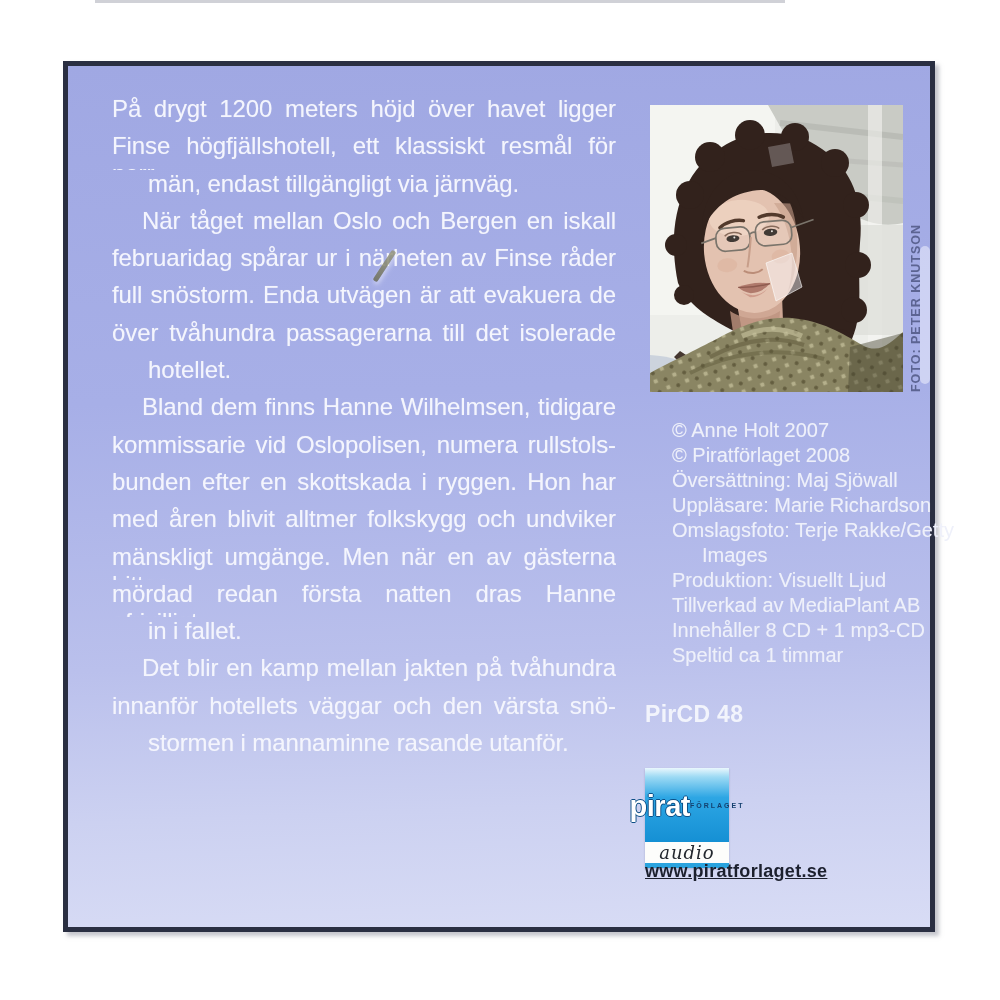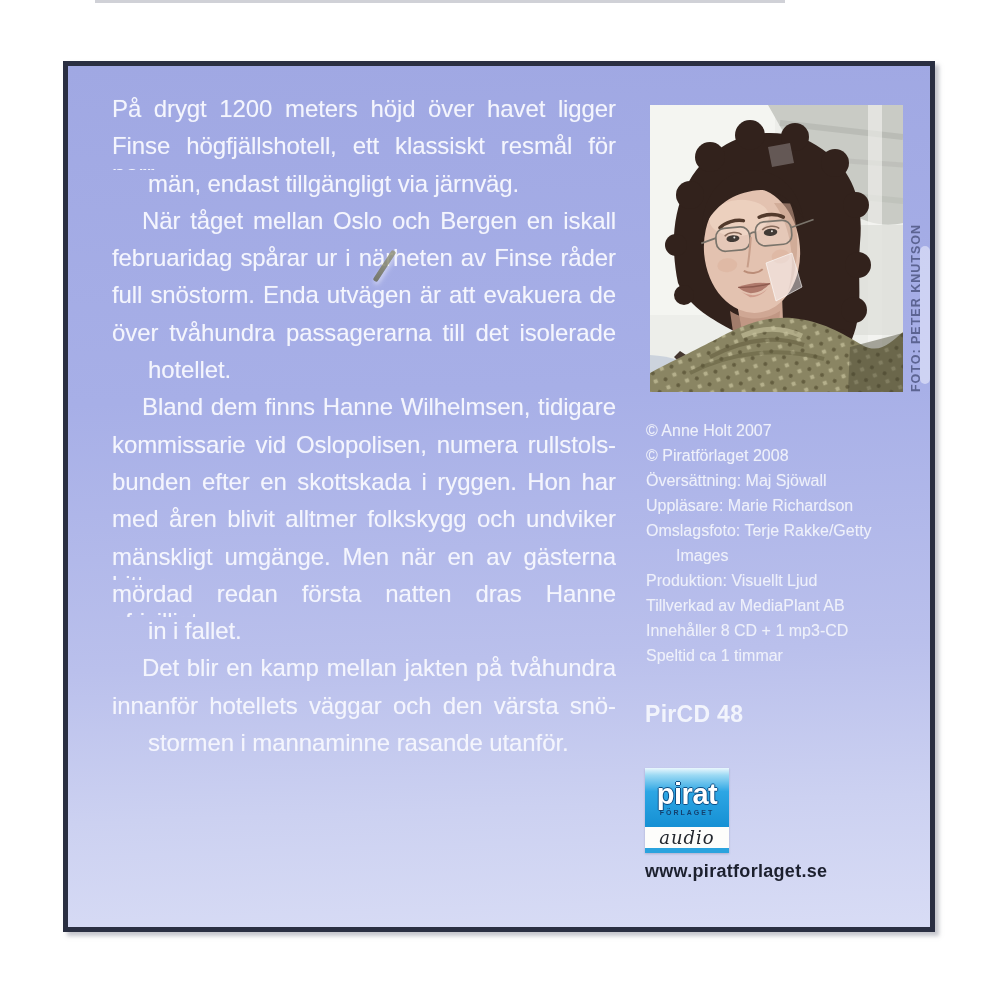--- a/index.html
+++ b/index.html
@@ -38,58 +38,58 @@
     position:absolute;left:836px;top:39px;width:24px;height:287px;
     display:flex;flex-direction:column;justify-content:flex-end;align-items:center;
   }
   .photo-credit span{
     writing-mode:vertical-rl;transform:rotate(180deg);
     font-size:12.5px;font-weight:bold;letter-spacing:1px;
     color:#5c6492;white-space:nowrap;
   }
   
   .credits{
-    position:absolute;left:578px;top:352px;width:270px;
-    color:#eef0fa;font-size:16px;line-height:25px;
+    position:absolute;left:604px;top:352px;width:270px;
+    color:#eef0fa;font-size:20px;line-height:25px;
     text-shadow:0 0 1px rgba(255,255,255,.3);
   }
   .credit-line{white-space:nowrap;}
   .credit-line.ind{padding-left:30px;}
   .catalog{
     position:absolute;left:577px;top:635px;
     color:#f2f4fc;font-size:23px;font-weight:bold;letter-spacing:.3px;
   }
   
   .logo{
     position:absolute;left:577px;top:702px;width:84px;
     box-shadow:0 1px 2px rgba(60,60,90,.25);
   }
   .logo-blue{
-    height:59px;
+    height:74px;
     background:linear-gradient(180deg,#eaf7fd 0%,#9ddaf4 12%,#2da6e4 40%,#1590d4 100%);
-    display:flex;flex-direction:column;align-items:center;justify-content:center;
+    display:flex;align-items:center;justify-content:center;
   }
   .logo-word{
     color:#ffffff;font-size:29px;font-weight:bold;line-height:28px;letter-spacing:-0.5px;
     text-shadow:-1px 0 0 #0d4f86,1px 0 0 #0d4f86,0 -1px 0 #0d4f86,0 1px 0 #0d4f86;
     margin-top:2px;
   }
   .logo-sub{
     color:#14406e;font-size:7px;font-weight:bold;letter-spacing:2px;line-height:9px;
   }
   .logo-audio{
     height:21px;background:#fdfdfb;
     display:flex;align-items:center;justify-content:center;
     font-family:"DejaVu Serif", serif;font-style:italic;
     font-size:18px;color:#24282f;letter-spacing:1px;
   }
   .logo-strip{height:5px;background:#2aa3de;}
   .website{
     position:absolute;left:577px;top:795px;
-    color:#1c202e;font-size:18px;font-weight:bold;letter-spacing:.3px;
+    color:#1c202e;font-size:18px;font-weight:bold;letter-spacing:.3px;text-decoration:underline;
   }
   
   .scratch{
     position:absolute;left:314px;top:182px;width:5px;height:36px;
     background:linear-gradient(180deg,#9a9a80,#6e6f58);
     border-radius:2px;transform:rotate(33deg);opacity:.85;
     box-shadow:2px 2px 5px rgba(245,245,255,.7);
   }
   .light-strip{
     position:absolute;left:852px;top:180px;width:10px;height:138px;

